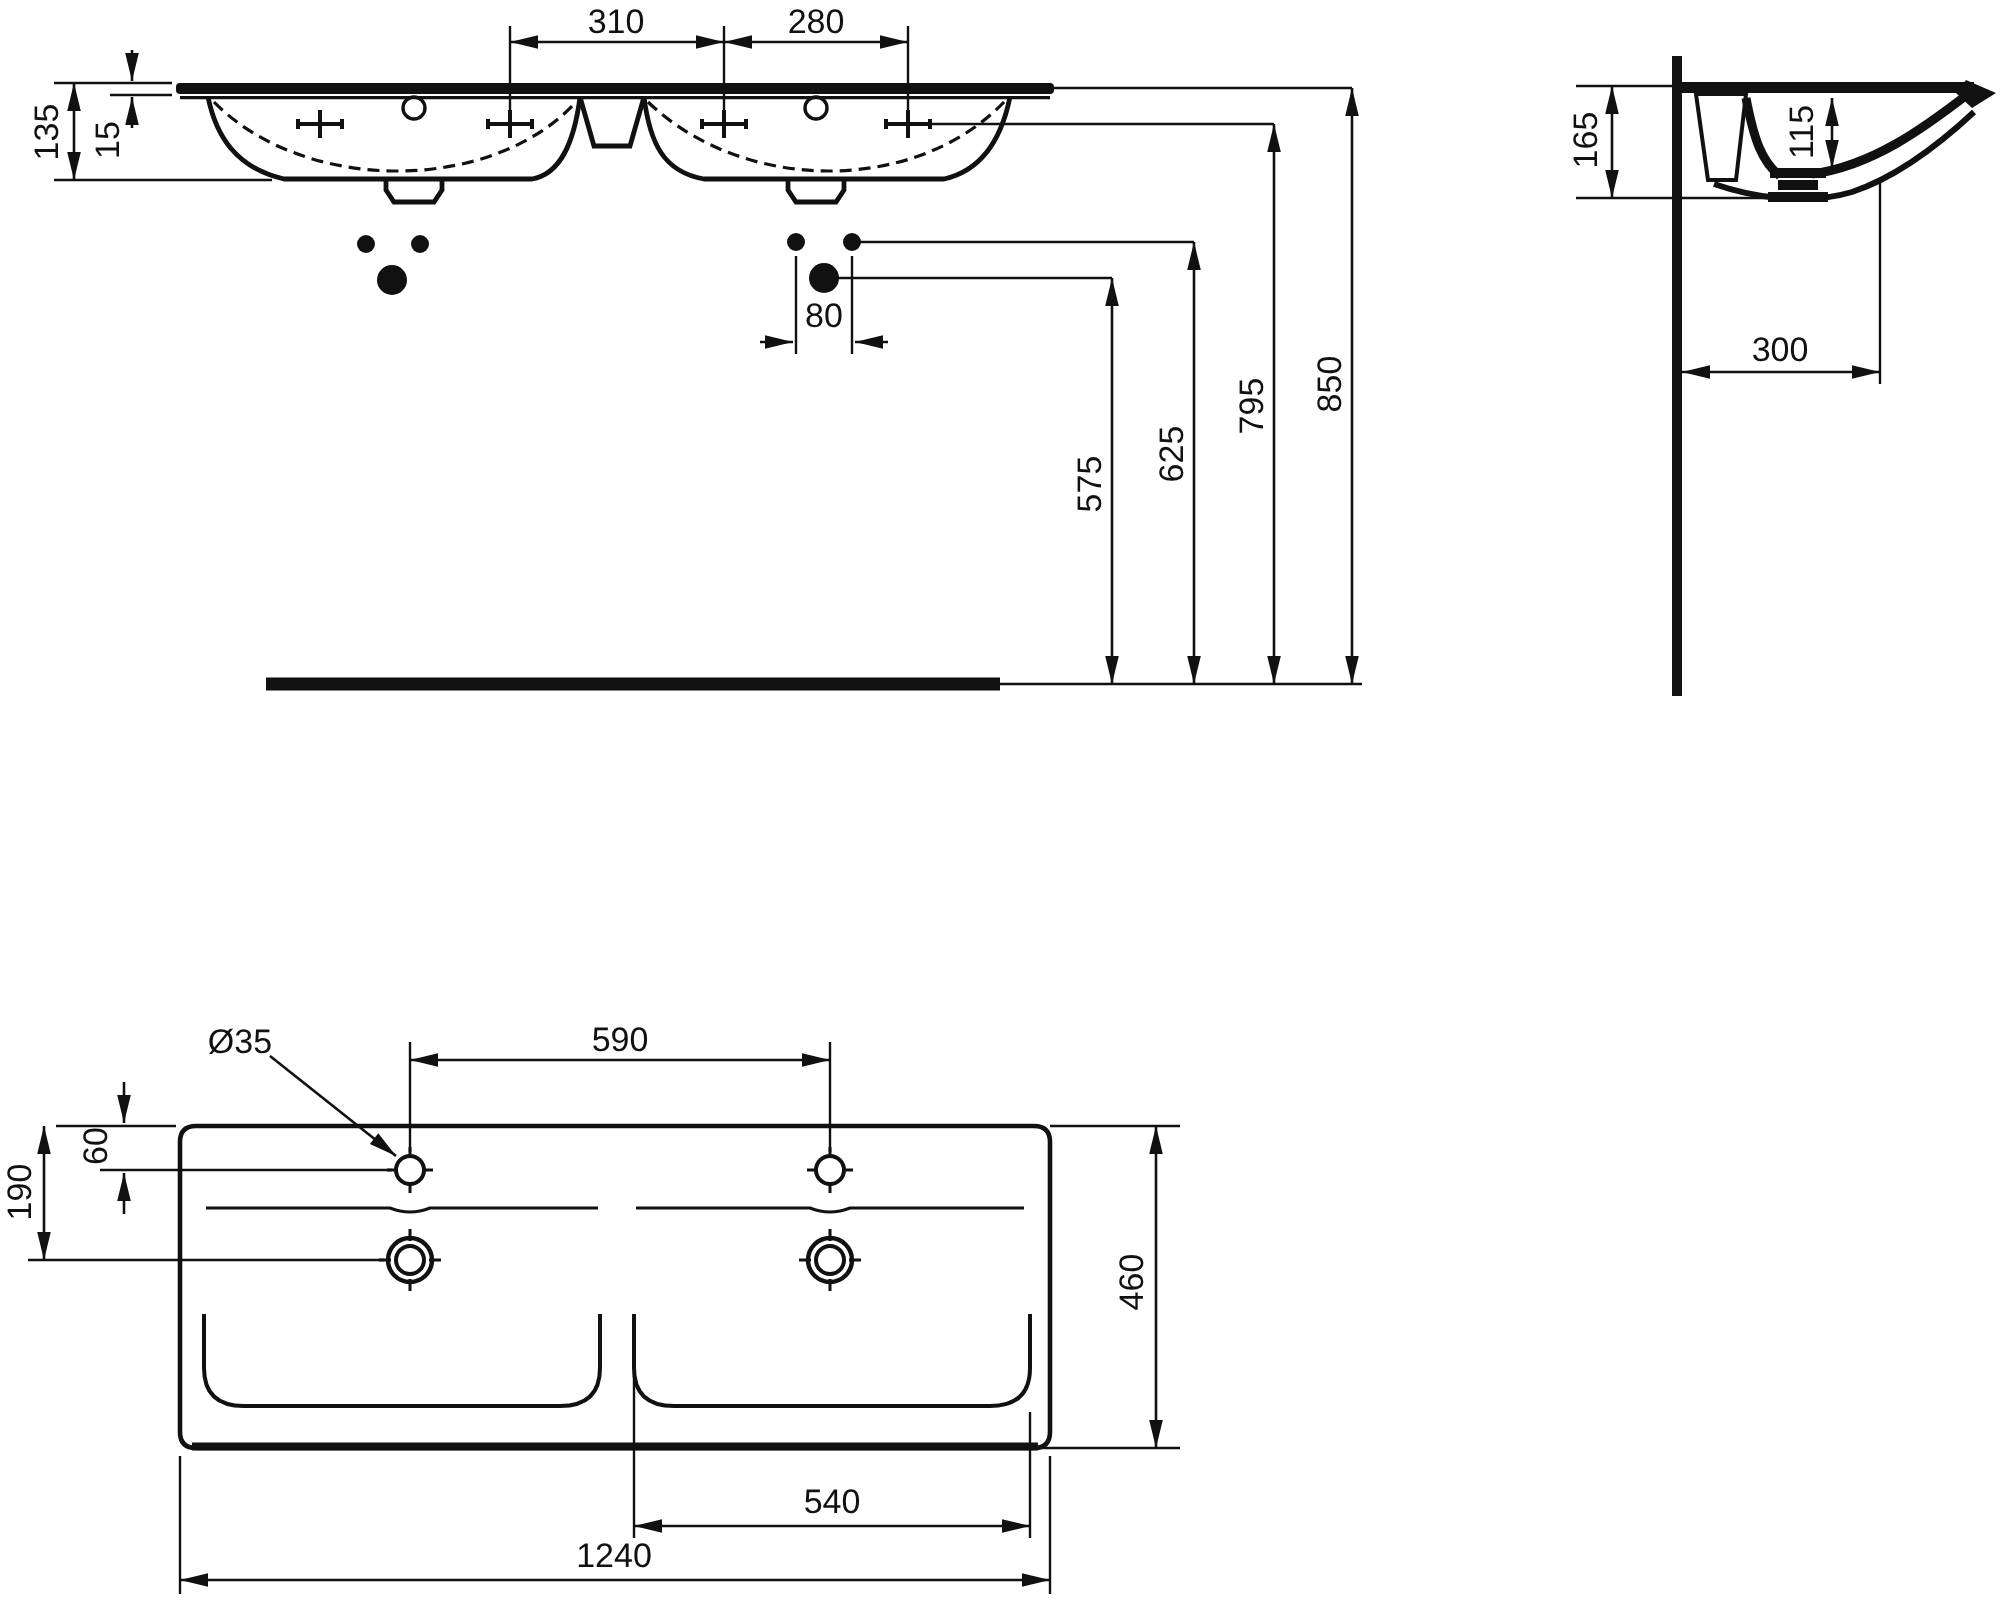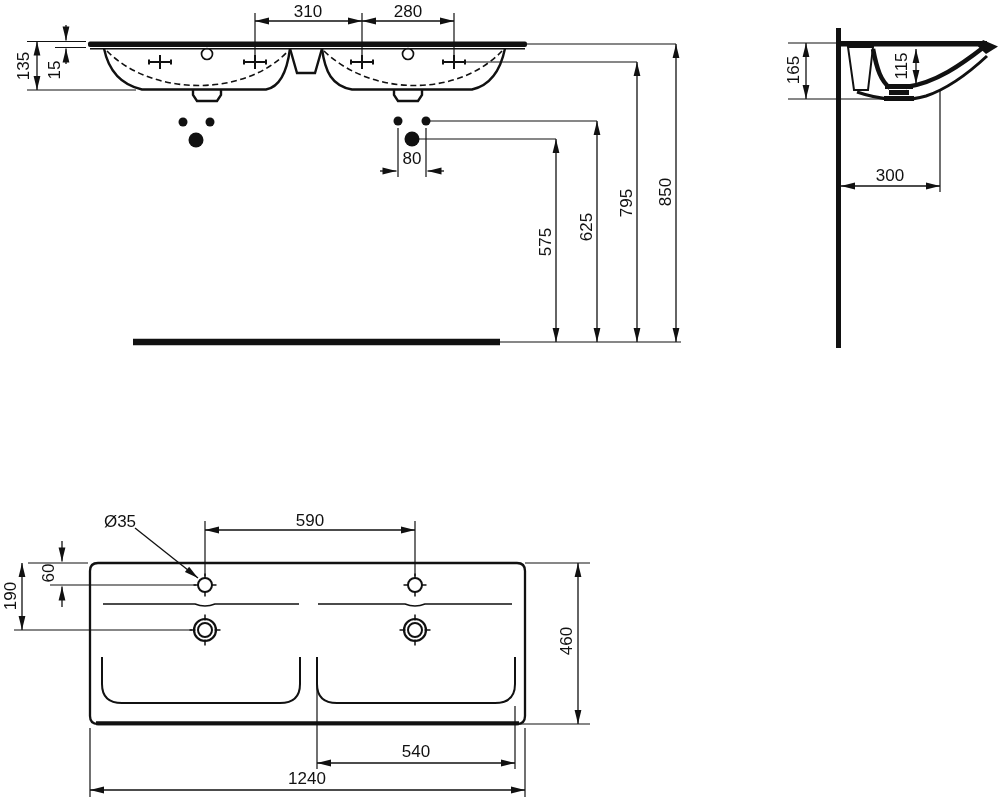--- a/index.html
+++ b/index.html
@@ -1,16 +1,16 @@
 <!DOCTYPE html>
 <html><head>
 <meta charset="utf-8">
 <style>
   html,body{margin:0;padding:0;background:#ffffff;}
-  .canvas{position:relative;width:1000px;height:802px;background:#ffffff;overflow:hidden;border-radius:15px;}
+  .canvas{position:relative;width:1000px;height:802px;background:#ffffff;overflow:hidden;}
   svg{display:block;}
   .ink{stroke:#111;fill:none;}
   .outline{stroke:#111;fill:none;stroke-width:2.4;}
   .thick{stroke:#111;fill:none;stroke-width:4.5;}
   .thin{stroke:#111;fill:none;stroke-width:1.6;}
   .dimline{stroke:#111;fill:none;stroke-width:1.3;}
   .extline{stroke:#111;fill:none;stroke-width:1.2;}
   .hidden-edge{stroke:#111;fill:none;stroke-width:1.6;stroke-dasharray:6 3.5;}
   .solidfill{fill:#111;stroke:none;}
   .whitefill{fill:#ffffff;stroke:#111;stroke-width:2;}

